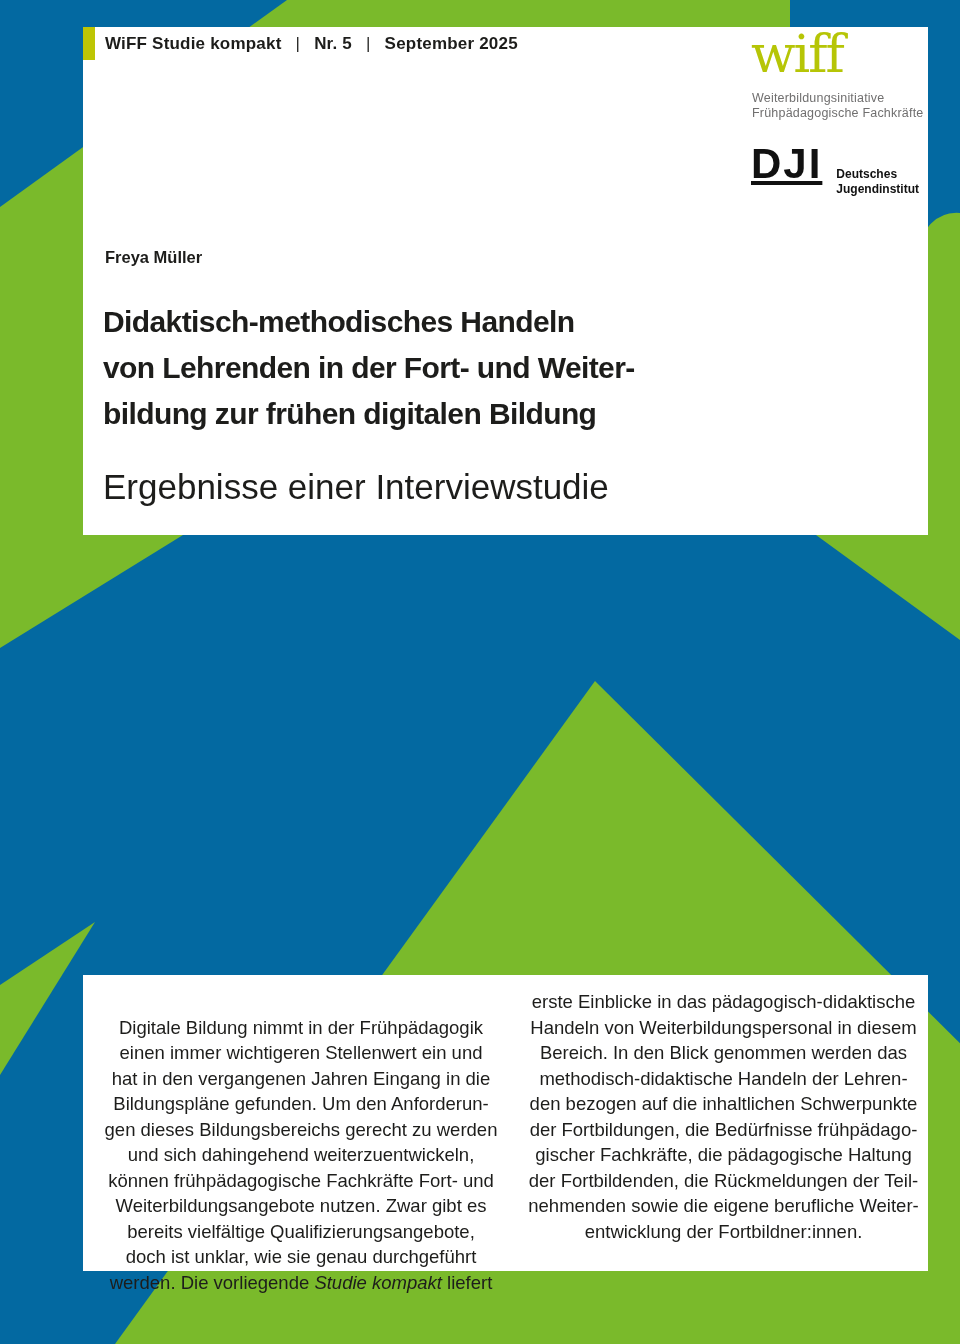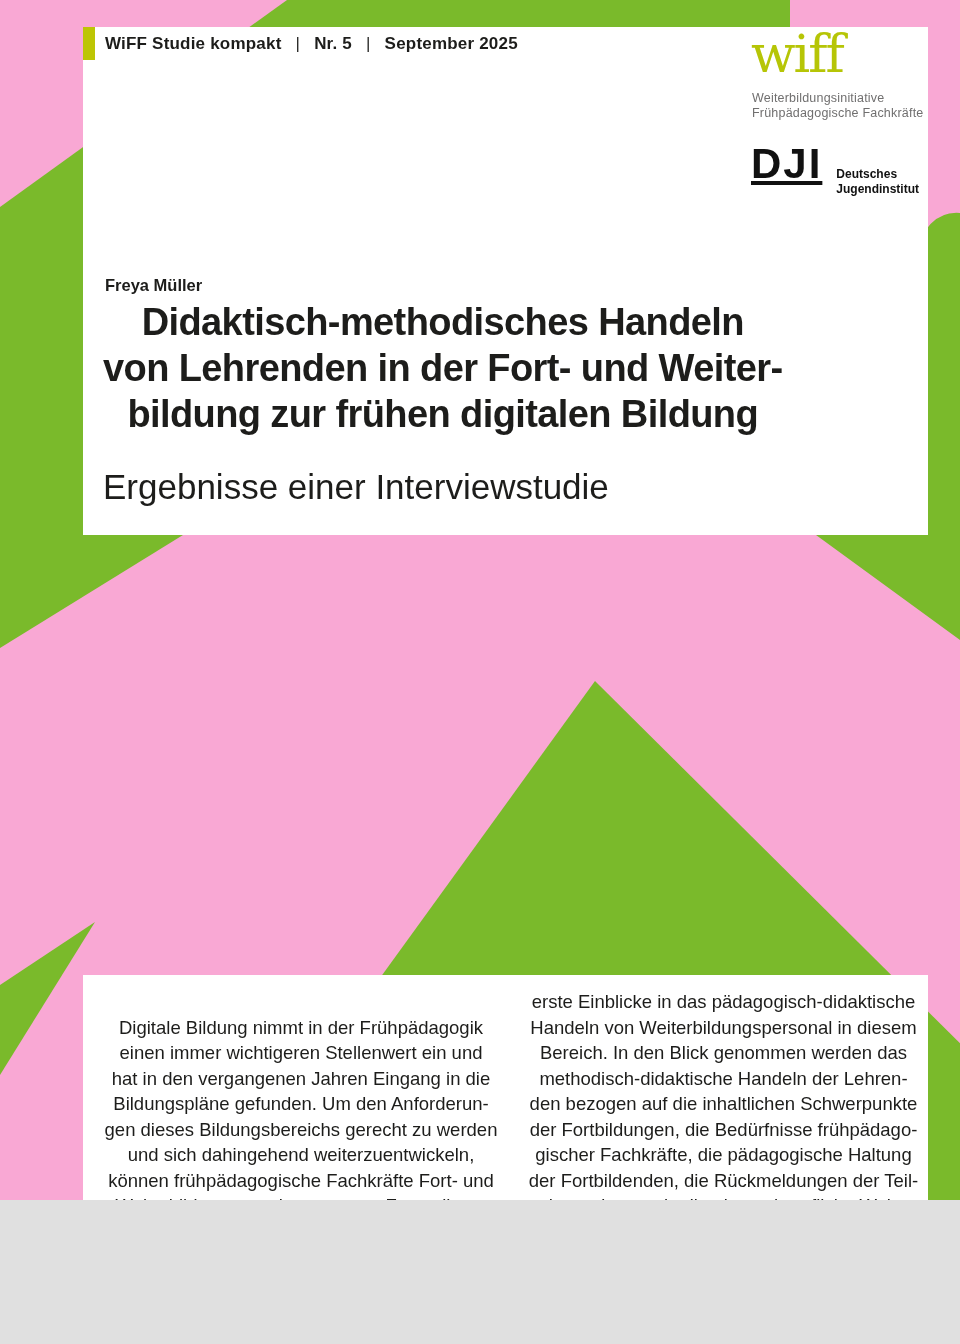--- a/index.html
+++ b/index.html
@@ -1,18 +1,18 @@
 <!DOCTYPE html>
 <html><head>
 <meta charset="utf-8">
 <style>
   html,body { margin:0; padding:0; background:#e0e0e0; }
   .page {
-    position:relative; width:960px; height:1200px; margin:0 auto;
-    background:#f9a8d4; overflow:hidden;
+    position:relative; width:960px; height:1344px; margin:0 auto;
+    background:#0369a1; overflow:hidden;
     font-family:"Liberation Sans", sans-serif; color:#1D1D1B;
   }
   svg.bg { position:absolute; left:0; top:0; }
   .card { position:absolute; background:#ffffff; }
   .title-card { left:83px; top:27px; width:845px; height:508px; }
   .accent-bar { position:absolute; left:0; top:0; width:12px; height:33px; background:#BDC504; }
   .kicker {
     position:absolute; left:22px; top:0; height:33px;
     display:flex; align-items:center; gap:14px;
     font-size:17px; font-weight:600; letter-spacing:0.2px;
@@ -24,21 +24,21 @@
     color:#B6C506; letter-spacing:-2px;
   }
   .wiff-tagline {
     position:absolute; left:669px; top:64px;
     font-size:12.5px; line-height:15px; color:#706F6F; white-space:pre-line;
     letter-spacing:0.2px;
   }
   .dji { position:absolute; left:668px; top:116px; display:flex; align-items:flex-start; }
   .dji-word { font-size:42px; font-weight:bold; line-height:1; letter-spacing:2px; color:#111;text-decoration:underline; }
   .dji-label { margin:24px 0 0 14px; font-size:12px; font-weight:bold; line-height:15px; white-space:pre-line; color:#111; }
-  .author { position:absolute; left:22px; top:249px; font-size:16.5px; font-weight:bold; }
+  .author { position:absolute; left:22px; top:221px; font-size:16.5px; font-weight:bold; }
   .cover-title {
     position:absolute; left:20px; top:272px;
     font-size:39px; line-height:46px; font-weight:bold; letter-spacing:-0.6px;
     white-space:pre-line;
   }
   .cover-subtitle { position:absolute; left:20px; top:440px; font-size:35px; font-weight:400; }
   .intro-card {
     left:83px; top:975px; width:845px; height:296px;
     box-sizing:border-box; padding:14px 8px 0 19px;
     display:flex; gap:28px;
@@ -77,21 +77,21 @@
 Frühpädagogische Fachkräfte</div>
 
     <div class="dji">
       <span class="dji-word">DJI</span>
       <span class="dji-label">Deutsches
 Jugendinstitut</span>
     </div>
 
     <div class="author">Freya Müller</div>
 
-    <h1 class="cover-title" style="margin:0; font-size:38px;text-align:center;">Didaktisch-methodisches Handeln
+    <h1 class="cover-title" style="margin:0; font-size:30px;">Didaktisch-methodisches Handeln
 von Lehrenden in der Fort- und Weiter-
 bildung zur frühen digitalen Bildung</h1>
 
     <h2 class="cover-subtitle" style="margin:0;text-align:center;">Ergebnisse einer Interviewstudie</h2>
   </div>
 
   <div class="card intro-card">
     <div class="col col-left">
       <span>Digitale Bildung nimmt in der Frühpädagogik
 einen immer wichtigeren Stellenwert ein und

